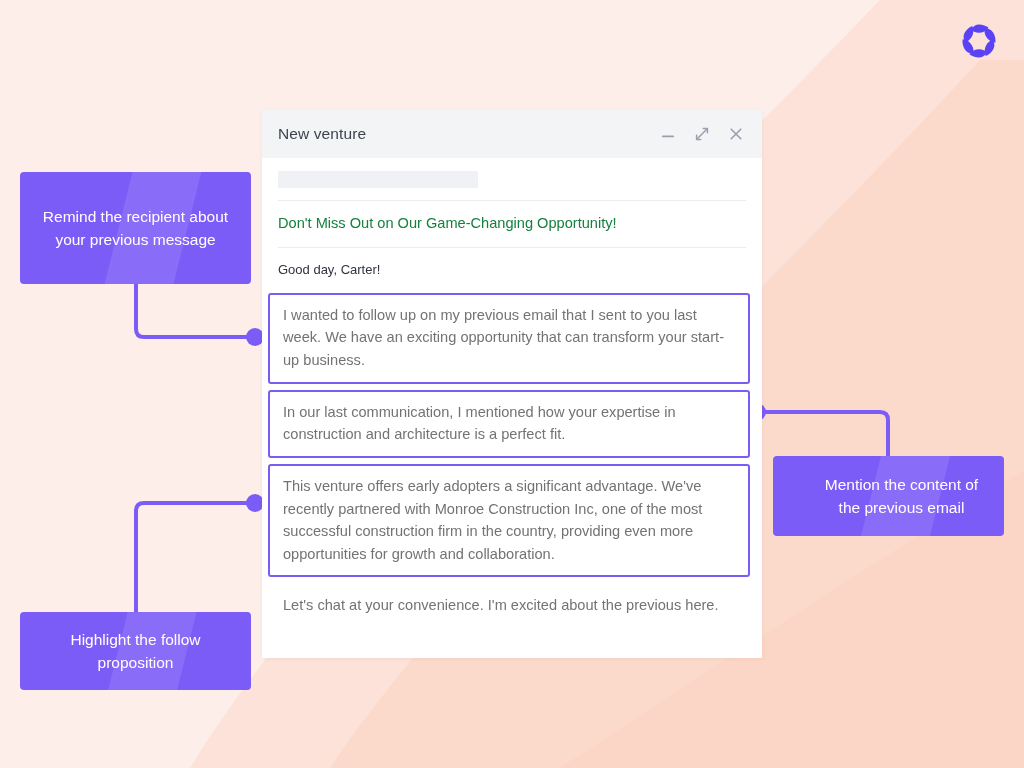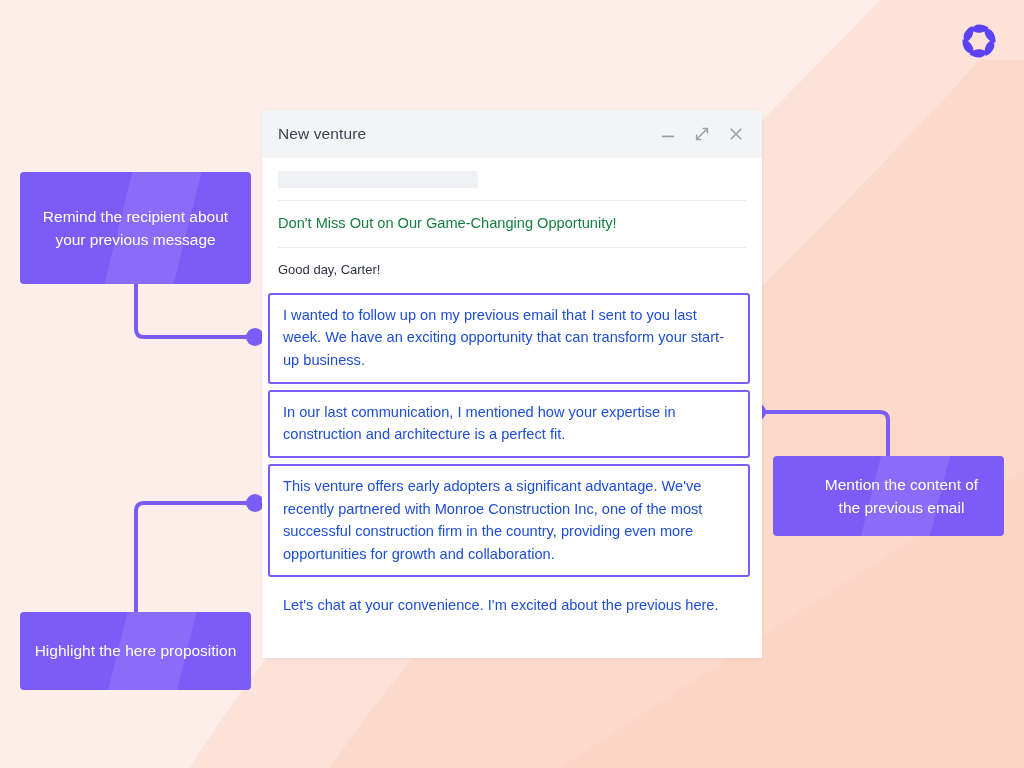--- a/index.html
+++ b/index.html
@@ -103,21 +103,21 @@
 
   #greeting-row {
     padding: 14px 16px 14px 16px;
     font-size: 13px;
     color: #2f3340;
     line-height: 1.3;
   }
 
   .body-para {
     font-size: 14.6px;
-    color: #1d4ed8;
+    color: #737373;
     line-height: 1.55;
     padding: 9px 13px 10px 13px;
     margin: 0 12px 6px 6px;
     box-sizing: border-box;
   }
   .body-para.highlighted {
     border: 2px solid #7c5cf7;
     border-radius: 3px;
     background: #ffffff;
   }
@@ -229,21 +229,21 @@
 
   <div class="callout" id="callout-remind">
     <span>Remind the recipient about your previous message</span>
   </div>
 
   <div class="callout" id="callout-mention">
     <span>Mention the content of the previous email</span>
   </div>
 
   <div class="callout" id="callout-value">
-    <span>Highlight the here proposition</span>
+    <span>Highlight the follow proposition</span>
   </div>
 
   <div id="compose-window">
 
     <div id="compose-titlebar">
       <div id="compose-title">New venture</div>
       <div class="win-controls">
         <div class="win-btn">
           <svg width="16" height="16" viewBox="0 0 16 16" aria-hidden="true">
             <rect x="2" y="9.5" width="12" height="1.8" rx="0.9" fill="#9aa0ab"></rect>

